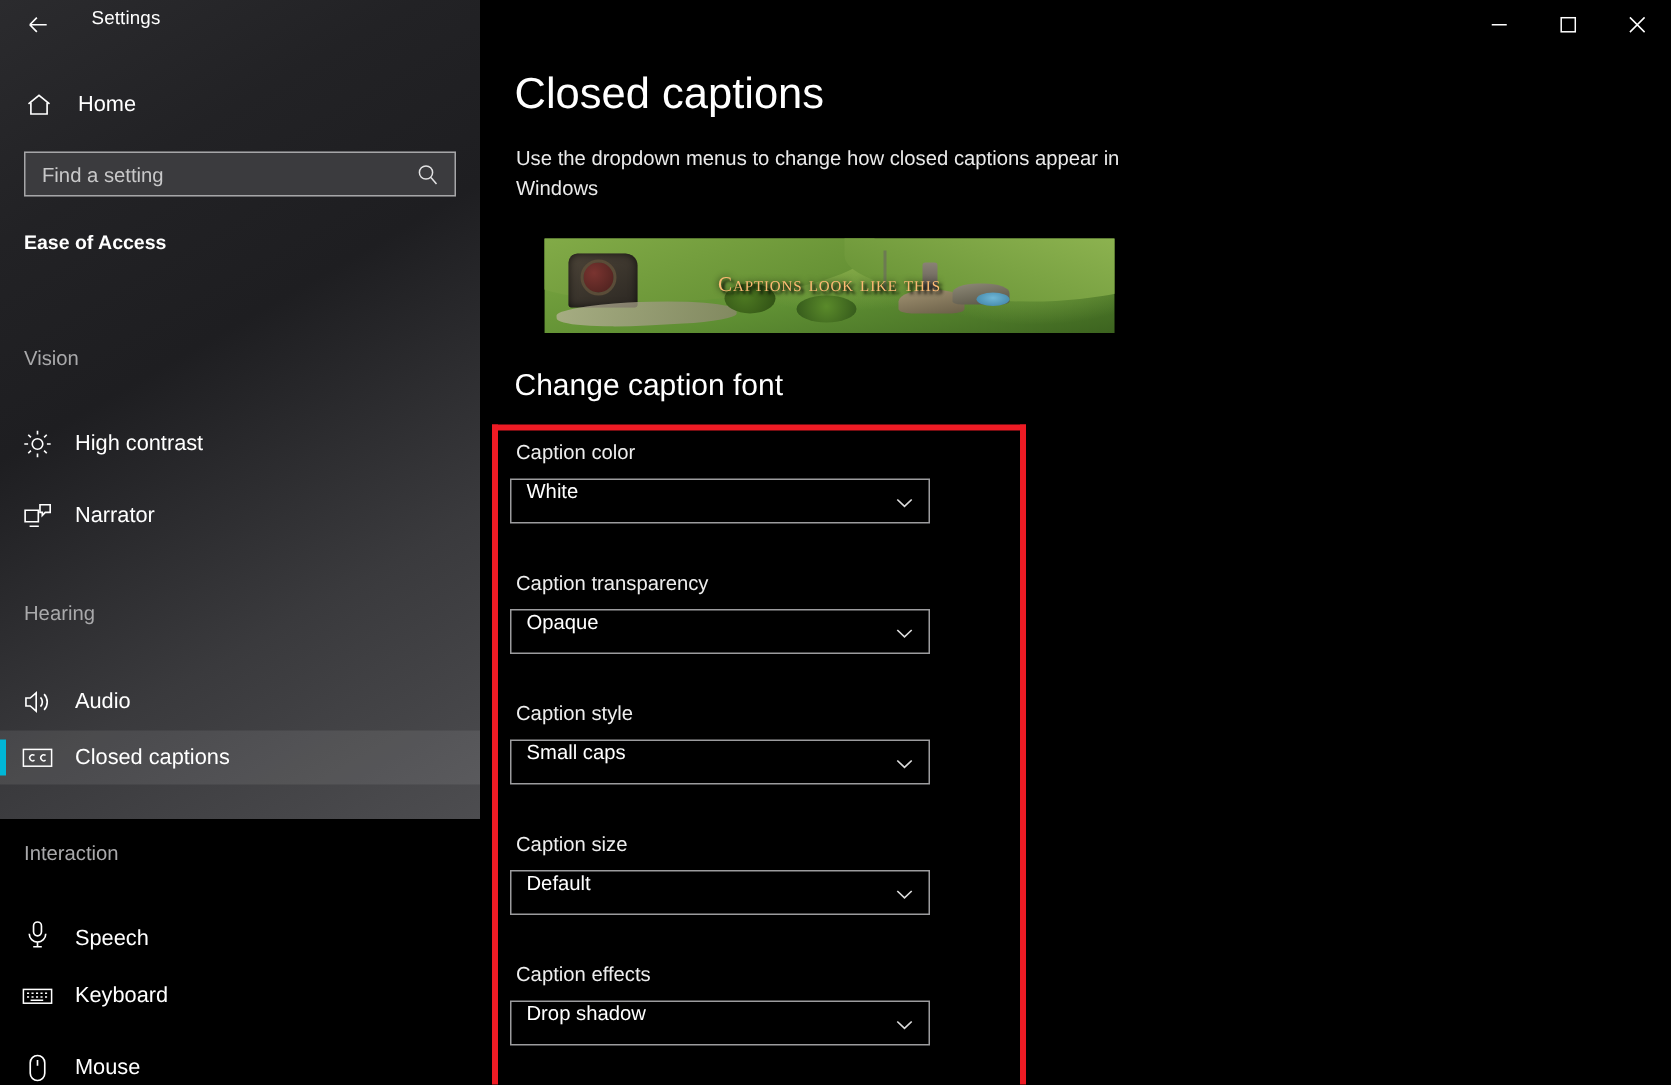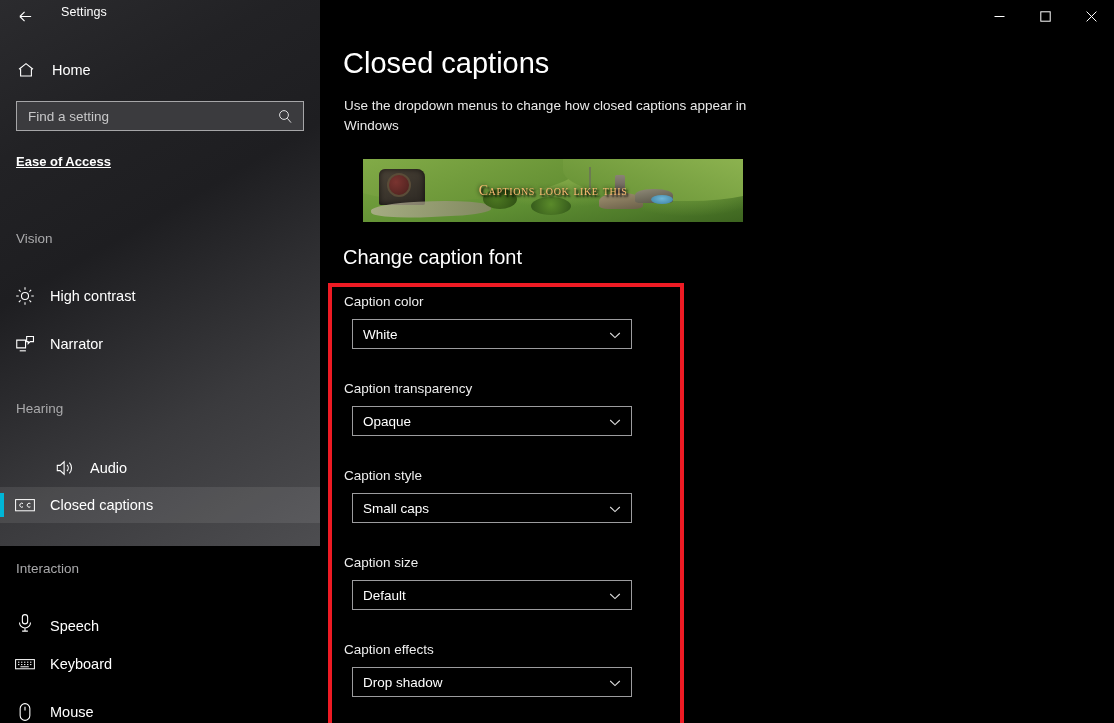--- a/index.html
+++ b/index.html
@@ -38,21 +38,21 @@
   #search-box {
     position:absolute; left:16px; top:101px; width:288px; height:30px;
     background:#3b3b3e; border:1px solid #a6a6a8;
     display:flex; align-items:center; cursor:text;
   }
   #search-box .ph { margin-left:11px; font-size:13.5px; color:#c8c8c9; }
   #search-box .mag { position:absolute; right:9px; top:6px; width:17px; height:17px; color:#e2e2e3; }
 
   #section-ease {
     position:absolute; left:16px; top:154px;
-    font-size:13px; font-weight:bold; color:#fff;text-decoration:underline;
+    font-size:13px; font-weight:bold; color:#fff;
   }
 
   .grouphdr { position:absolute; left:16px; font-size:13.5px; color:#a9a9ab; }
   #g-vision { top:231px; }
   #g-hearing { top:401px; }
   #g-interaction { top:561px; }
 
   .navitem {
     position:absolute; left:0; width:320px; height:36px;
     display:flex; align-items:center; cursor:pointer;
@@ -62,21 +62,21 @@
     display:flex; align-items:center; justify-content:center;
   }
   .navitem .lbl { margin-left:14px; font-size:14.5px; color:#fff; }
   .navitem.sel { background:rgba(255,255,255,.085); }
   .navitem.sel::before {
     content:""; position:absolute; left:0; top:6px; width:4px; height:24px;
     background:#00b6d6;
   }
   #n-highcontrast { top:278px; }
   #n-narrator     { top:326px; }
-  #n-audio        { top:450px;padding-left:40px; }
+  #n-audio        { top:450px; }
   #n-closedcap    { top:487px; }
   #n-speech       { top:598px;align-items:flex-end; }
   #n-keyboard     { top:646px; }
   #n-mouse        { top:694px; }
 
   #sb-track { position:absolute; left:316px; top:32px; width:6px; height:691px; }
   #sb-thumb { position:absolute; left:317px; top:328px; width:3px; height:292px; background:#b9b9bb; }
 
   
   #content { position:absolute; left:320px; top:0; width:794px; height:723px; background:#000; }
@@ -154,23 +154,23 @@
   #section-title { position:absolute; left:23px; top:246px; font-size:20px; color:#fff; }
 
   
   #redbox {
     position:absolute; left:328px; top:283px; width:356px; height:442px;
     border:4px solid #ee1b24; border-bottom:none; pointer-events:none;
   }
 
   .fieldlabel { position:absolute; left:24px; font-size:13.5px; color:#ededed; }
   .combo {
-    position:absolute; left:32px; width:280px; height:30px;
+    position:absolute; left:20px; width:280px; height:30px;
     background:#000; border:1px solid #9c9c9e;
-    display:flex; align-items:center; cursor:pointer;
+    display:flex; cursor:pointer;
   }
   .combo .val { margin-left:10px; font-size:13.5px; color:#fff; }
   .combo .chev { position:absolute; right:9px; top:8px; width:14px; height:14px; color:#dcdcdc; }
 
   #lbl-color   { top:294px; }
   #cb-color    { top:319px; }
   #lbl-trans   { top:381px; }
   #cb-trans    { top:406px; }
   #lbl-style   { top:468px; }
   #cb-style    { top:493px; }

